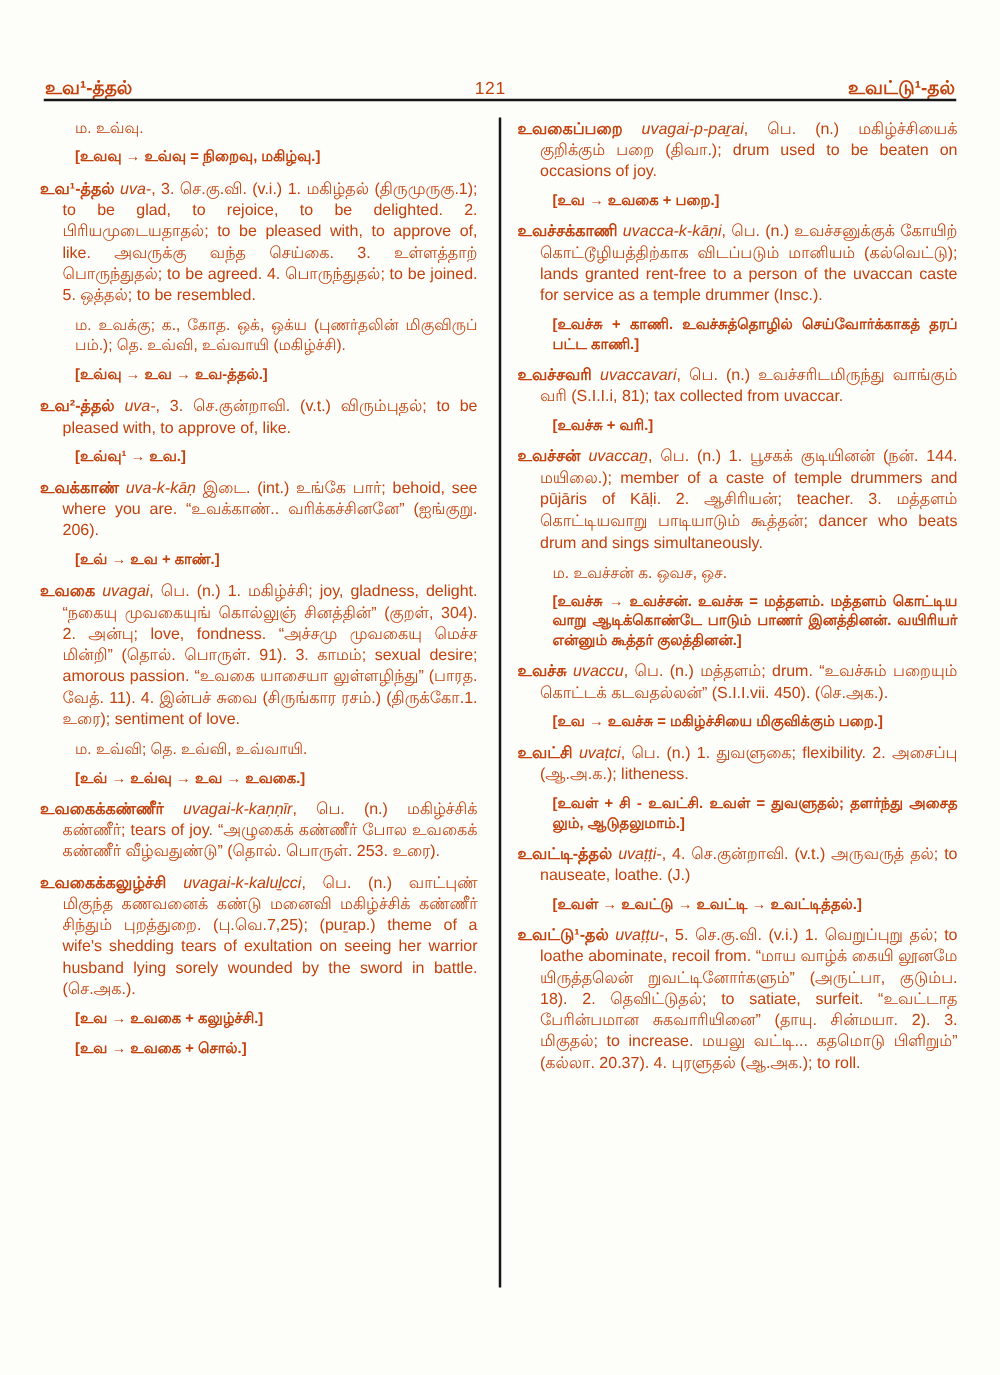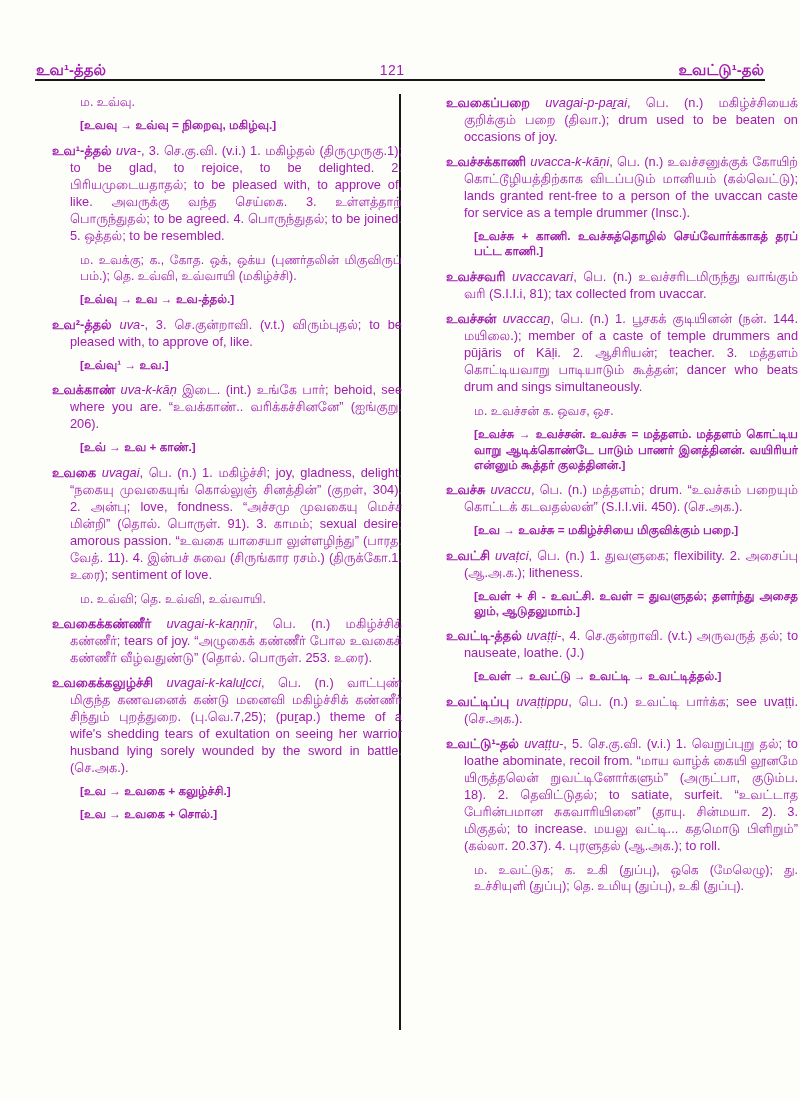--- a/index.html
+++ b/index.html
@@ -1,21 +1,21 @@
 <!DOCTYPE html>
 <html><head>
 <meta charset="utf-8">
 <style>
   html,body{margin:0;padding:0;background:#ffffff;}
   .page{
     position:relative;
     width:800px;height:1100px;
     background:#fdfdfa;
     font-family:"Liberation Sans","DejaVu Sans",sans-serif;
-    color:#a21caf;
+    color:#c2410c;
     overflow:hidden;
   }
   .header{
     position:absolute;top:46px;left:36px;right:36px;
     display:flex;justify-content:space-between;align-items:baseline;
   }
   .catch{font-weight:bold;font-size:15px;}
   .pagenum{font-size:14px;letter-spacing:.5px;margin-top:16px;}
   .rule{
     position:absolute;top:79px;left:35px;width:730px;height:2px;
@@ -23,22 +23,22 @@
   }
   .divider{
     position:absolute;top:94px;left:399px;width:2px;height:936px;
     background:#171717;
   }
   .col{
     position:absolute;top:94px;width:350px;
     font-size:12.8px;line-height:1.33;
     text-align:justify;
   }
-  .col-left{left:52px;}
-  .col-right{left:414px;width:352px;margin-left:32px;}
+  .col-left{left:32px;}
+  .col-right{left:414px;width:352px;}
   .col p{margin:0 0 8px 0;}
   p.entry{padding-left:18px;text-indent:-18px;}
   .head{font-weight:bold;}
   .translit{font-style:italic;}
   p.etym{
     margin-left:28px !important;
     font-weight:bold;
     font-size:11.8px;line-height:1.3;
   }
   p.note{
@@ -62,36 +62,37 @@
       <p class="etym">[உவவு → உவ்வு = நிறைவு, மகிழ்வு.]</p>
       <p class="entry"><span class="head">உவ¹-த்தல்</span><span class="translit"> uva-</span><span class="body">, 3. செ.கு.வி. (v.i.) 1. மகிழ்தல் (திருமுருகு.1); to be glad, to rejoice, to be delighted. 2. பிரியமுடையதாதல்; to be pleased with, to approve of, like. அவருக்கு வந்த செய்கை. 3. உள்ளத்தாற் பொருந்துதல்; to be agreed. 4. பொருந்துதல்; to be joined. 5. ஒத்தல்; to be resembled.</span></p>
       <p class="note">ம. உவக்கு; க., கோத. ஒக், ஒக்ய (புணர்தலின் மிகுவிருப் பம்.); தெ. உவ்வி, உவ்வாயி (மகிழ்ச்சி).</p>
       <p class="etym">[உவ்வு → உவ → உவ-த்தல்.]</p>
       <p class="entry"><span class="head">உவ²-த்தல்</span><span class="translit"> uva-</span><span class="body">, 3. செ.குன்றாவி. (v.t.) விரும்புதல்; to be pleased with, to approve of, like.</span></p>
       <p class="etym">[உவ்வு¹ → உவ.]</p>
       <p class="entry"><span class="head">உவக்காண்</span><span class="translit"> uva-k-kāṇ</span><span class="body"> இடை. (int.) உங்கே பார்; behoid, see where you are. “உவக்காண்.. வரிக்கச்சினனே” (ஐங்குறு. 206).</span></p>
       <p class="etym">[உவ் → உவ + காண்.]</p>
       <p class="entry"><span class="head">உவகை</span><span class="translit"> uvagai</span><span class="body">, பெ. (n.) 1. மகிழ்ச்சி; joy, gladness, delight. “நகையு முவகையுங் கொல்லுஞ் சினத்தின்” (குறள், 304). 2. அன்பு; love, fondness. “அச்சமு முவகையு மெச்ச மின்றி” (தொல். பொருள். 91). 3. காமம்; sexual desire; amorous passion. “உவகை யாசையா லுள்ளழிந்து” (பாரத. வேத். 11). 4. இன்பச் சுவை (சிருங்கார ரசம்.) (திருக்கோ.1. உரை); sentiment of love.</span></p>
       <p class="note">ம. உவ்வி; தெ. உவ்வி, உவ்வாயி.</p>
+      <p class="etym">[உவ் → உவ்வு → உவ → உவகை.]</p>
       <p class="entry"><span class="head">உவகைக்கண்ணீர்</span><span class="translit"> uvagai-k-kaṇṇīr</span><span class="body">, பெ. (n.) மகிழ்ச்சிக் கண்ணீர்; tears of joy. “அழுகைக் கண்ணீர் போல உவகைக் கண்ணீர் வீழ்வதுண்டு” (தொல். பொருள். 253. உரை).</span></p>
       <p class="entry"><span class="head">உவகைக்கலுழ்ச்சி</span><span class="translit"> uvagai-k-kaluḻcci</span><span class="body">, பெ. (n.) வாட்புண் மிகுந்த கணவனைக் கண்டு மனைவி மகிழ்ச்சிக் கண்ணீர் சிந்தும் புறத்துறை. (பு.வெ.7,25); (puṟap.) theme of a wife's shedding tears of exultation on seeing her warrior husband lying sorely wounded by the sword in battle. (செ.அக.).</span></p>
       <p class="etym">[உவ → உவகை + கலுழ்ச்சி.]</p>
       <p class="etym">[உவ → உவகை + சொல்.]</p>
     </div>
   <div class="col col-right" id="col-right">
       <p class="entry"><span class="head">உவகைப்பறை</span><span class="translit"> uvagai-p-paṟai</span><span class="body">, பெ. (n.) மகிழ்ச்சியைக் குறிக்கும் பறை (திவா.); drum used to be beaten on occasions of joy.</span></p>
+      <p class="etym">[உவ → உவகை + பறை.]</p>
       <p class="entry"><span class="head">உவச்சக்காணி</span><span class="translit"> uvacca-k-kāṇi</span><span class="body">, பெ. (n.) உவச்சனுக்குக் கோயிற் கொட்டூழியத்திற்காக விடப்படும் மானியம் (கல்வெட்டு); lands granted rent-free to a person of the uvaccan caste for service as a temple drummer (Insc.).</span></p>
       <p class="etym">[உவச்சு + காணி. உவச்சுத்தொழில் செய்வோர்க்காகத் தரப் பட்ட காணி.]</p>
       <p class="entry"><span class="head">உவச்சவரி</span><span class="translit"> uvaccavari</span><span class="body">, பெ. (n.) உவச்சரிடமிருந்து வாங்கும் வரி (S.I.I.i, 81); tax collected from uvaccar.</span></p>
+      <p class="etym">[உவச்சு + வரி.]</p>
       <p class="entry"><span class="head">உவச்சன்</span><span class="translit"> uvaccaṉ</span><span class="body">, பெ. (n.) 1. பூசகக் குடியினன் (நன். 144. மயிலை.); member of a caste of temple drummers and pūjāris of Kāḷi. 2. ஆசிரியன்; teacher. 3. மத்தளம் கொட்டியவாறு பாடியாடும் கூத்தன்; dancer who beats drum and sings simultaneously.</span></p>
       <p class="note">ம. உவச்சன் க. ஒவச, ஒச.</p>
       <p class="etym">[உவச்சு → உவச்சன். உவச்சு = மத்தளம். மத்தளம் கொட்டிய வாறு ஆடிக்கொண்டே பாடும் பாணர் இனத்தினன். வயிரியர் என்னும் கூத்தர் குலத்தினன்.]</p>
       <p class="entry"><span class="head">உவச்சு</span><span class="translit"> uvaccu</span><span class="body">, பெ. (n.) மத்தளம்; drum. “உவச்சும் பறையும் கொட்டக் கடவதல்லன்” (S.I.I.vii. 450). (செ.அக.).</span></p>
       <p class="etym">[உவ → உவச்சு = மகிழ்ச்சியை மிகுவிக்கும் பறை.]</p>
       <p class="entry"><span class="head">உவட்சி</span><span class="translit"> uvaṭci</span><span class="body">, பெ. (n.) 1. துவளுகை; flexibility. 2. அசைப்பு (ஆ.அ.க.); litheness.</span></p>
       <p class="etym">[உவள் + சி - உவட்சி. உவள் = துவளுதல்; தளர்ந்து அசைத லும், ஆடுதலுமாம்.]</p>
       <p class="entry"><span class="head">உவட்டி-த்தல்</span><span class="translit"> uvaṭṭi-</span><span class="body">, 4. செ.குன்றாவி. (v.t.) அருவருத் தல்; to nauseate, loathe. (J.)</span></p>
       <p class="etym">[உவள் → உவட்டு → உவட்டி → உவட்டித்தல்.]</p>
-      <p class="entry"><span class="head">உவட்டிப்பு</span><span class="translit"> uvaṭṭippu</span><span class="body">, பெ. (n.) உவட்டி பார்க்க; see uvaṭṭi. (செ.அக.).</span></p>
       <p class="entry"><span class="head">உவட்டு¹-தல்</span><span class="translit"> uvaṭṭu-</span><span class="body">, 5. செ.கு.வி. (v.i.) 1. வெறுப்புறு தல்; to loathe abominate, recoil from. “மாய வாழ்க் கையி லூனமே யிருத்தலென் றுவட்டினோர்களும்” (அருட்பா, குடும்ப. 18). 2. தெவிட்டுதல்; to satiate, surfeit. “உவட்டாத பேரின்பமான சுகவாரியினை” (தாயு. சின்மயா. 2). 3. மிகுதல்; to increase. மயலு வட்டி... கதமொடு பிளிறும்” (கல்லா. 20.37). 4. புரளுதல் (ஆ.அக.); to roll.</span></p>
-      <p class="note">ம. உவட்டுக; க. உகி (துப்பு), ஒகெ (மேலெழு); து. உச்சியுளி (துப்பு); தெ. உமியு (துப்பு), உகி (துப்பு).</p>
     </div>
 </div>
 
 </body></html>

